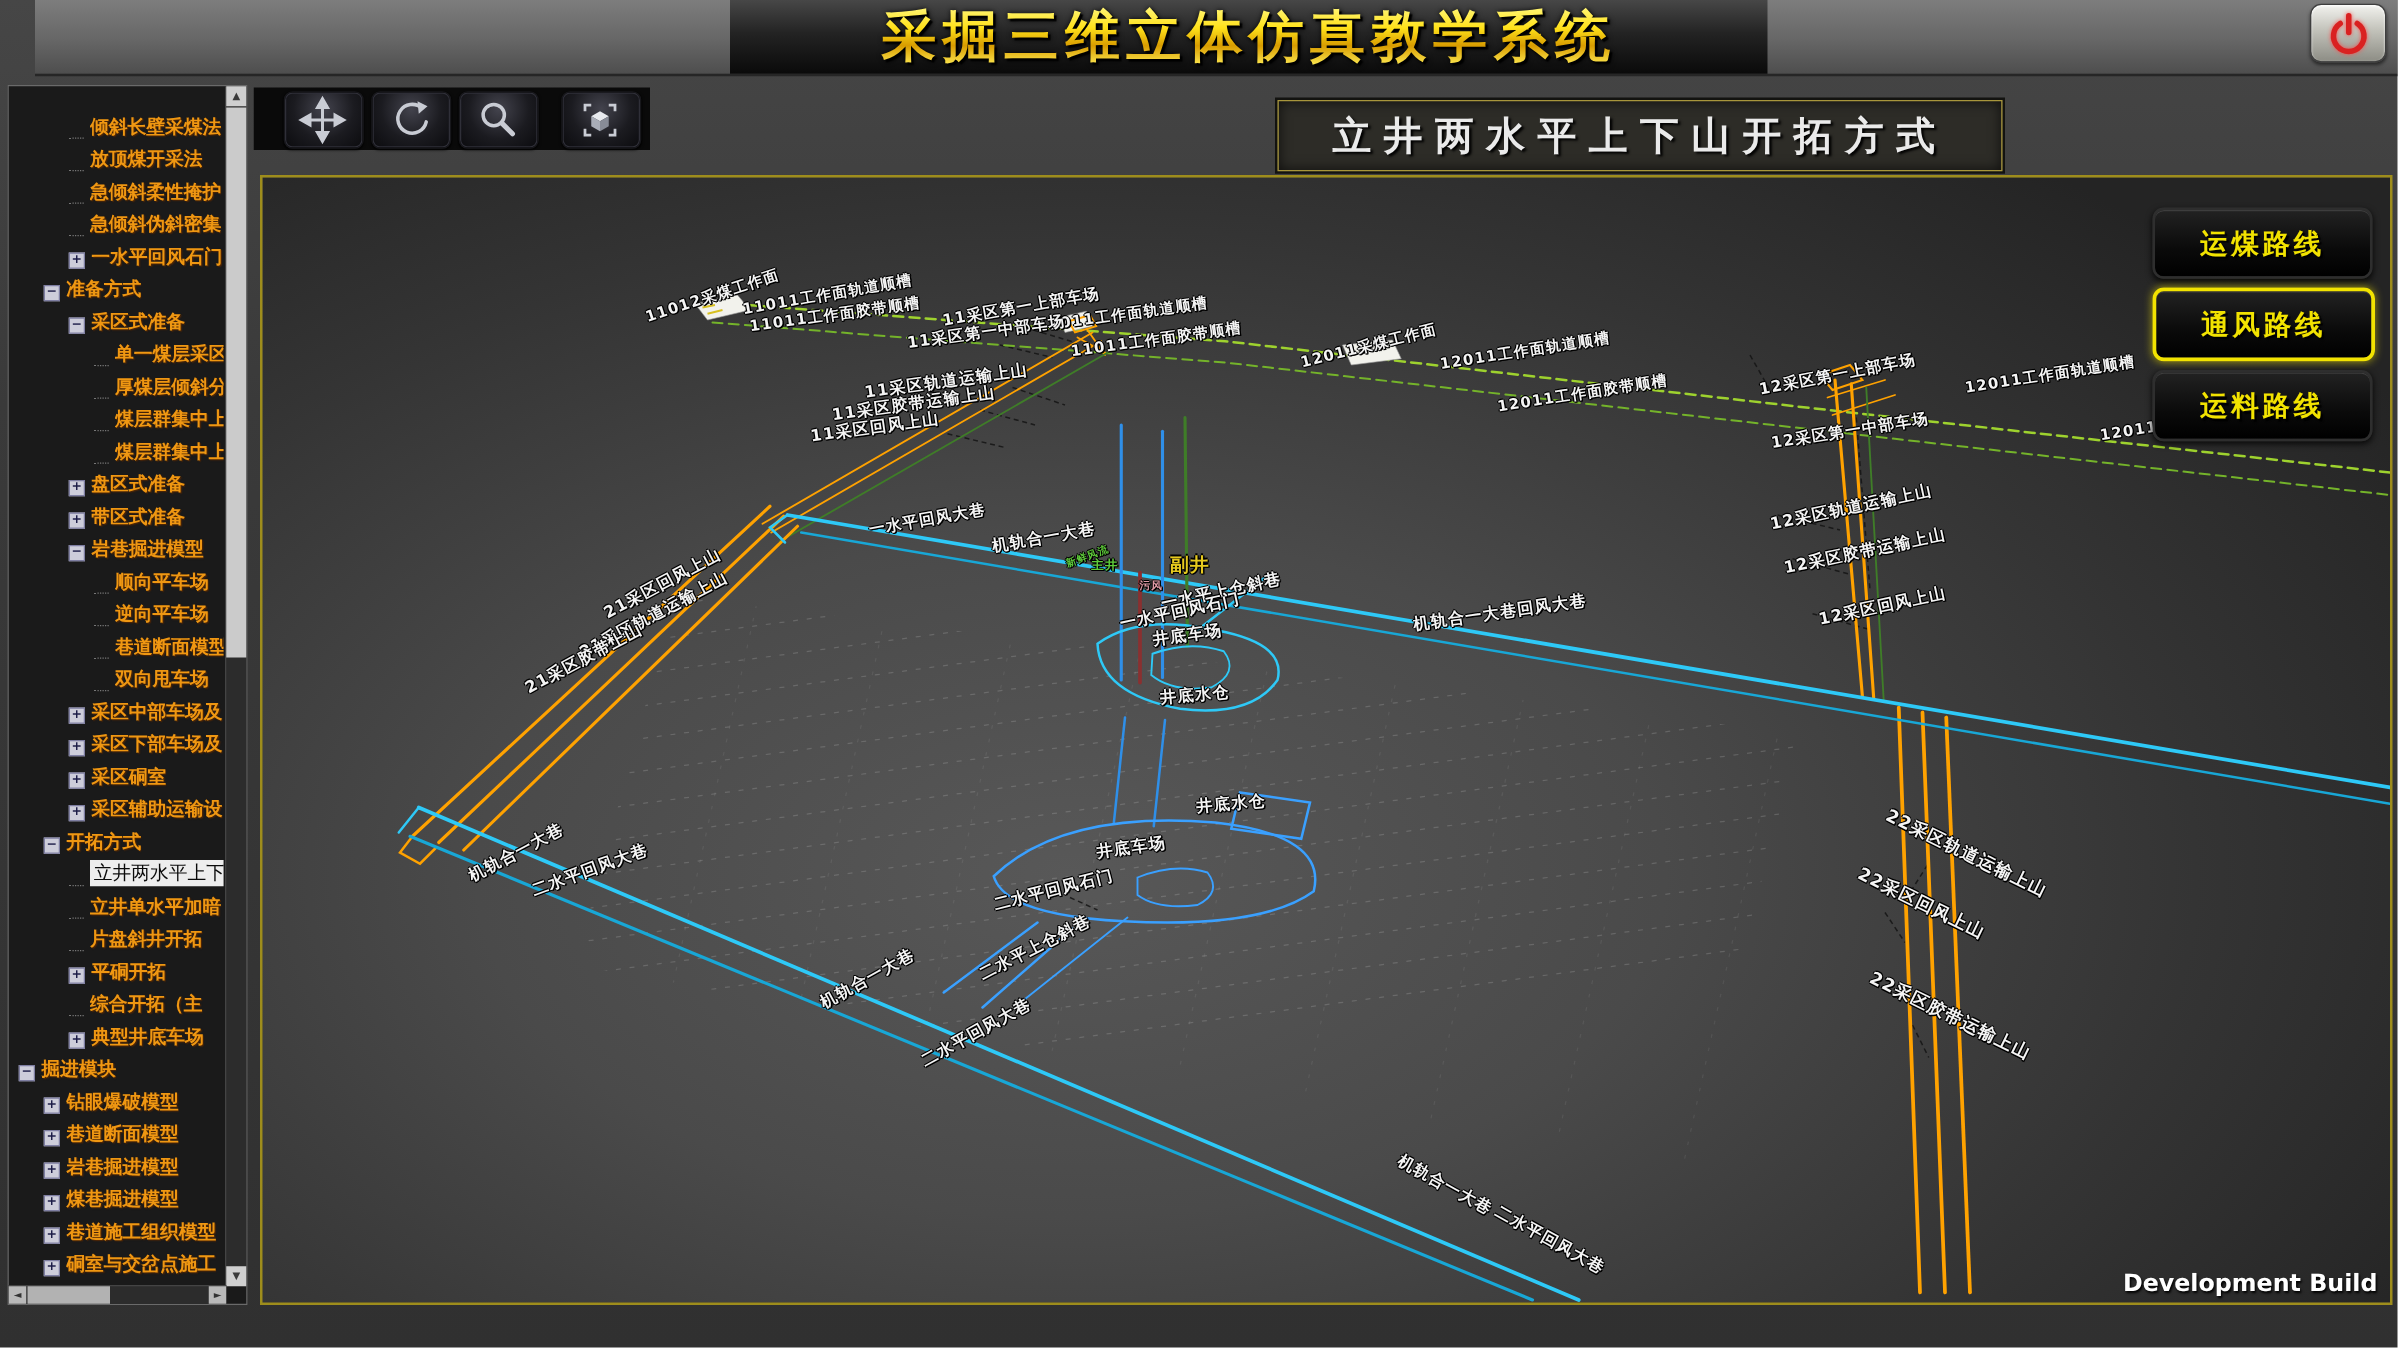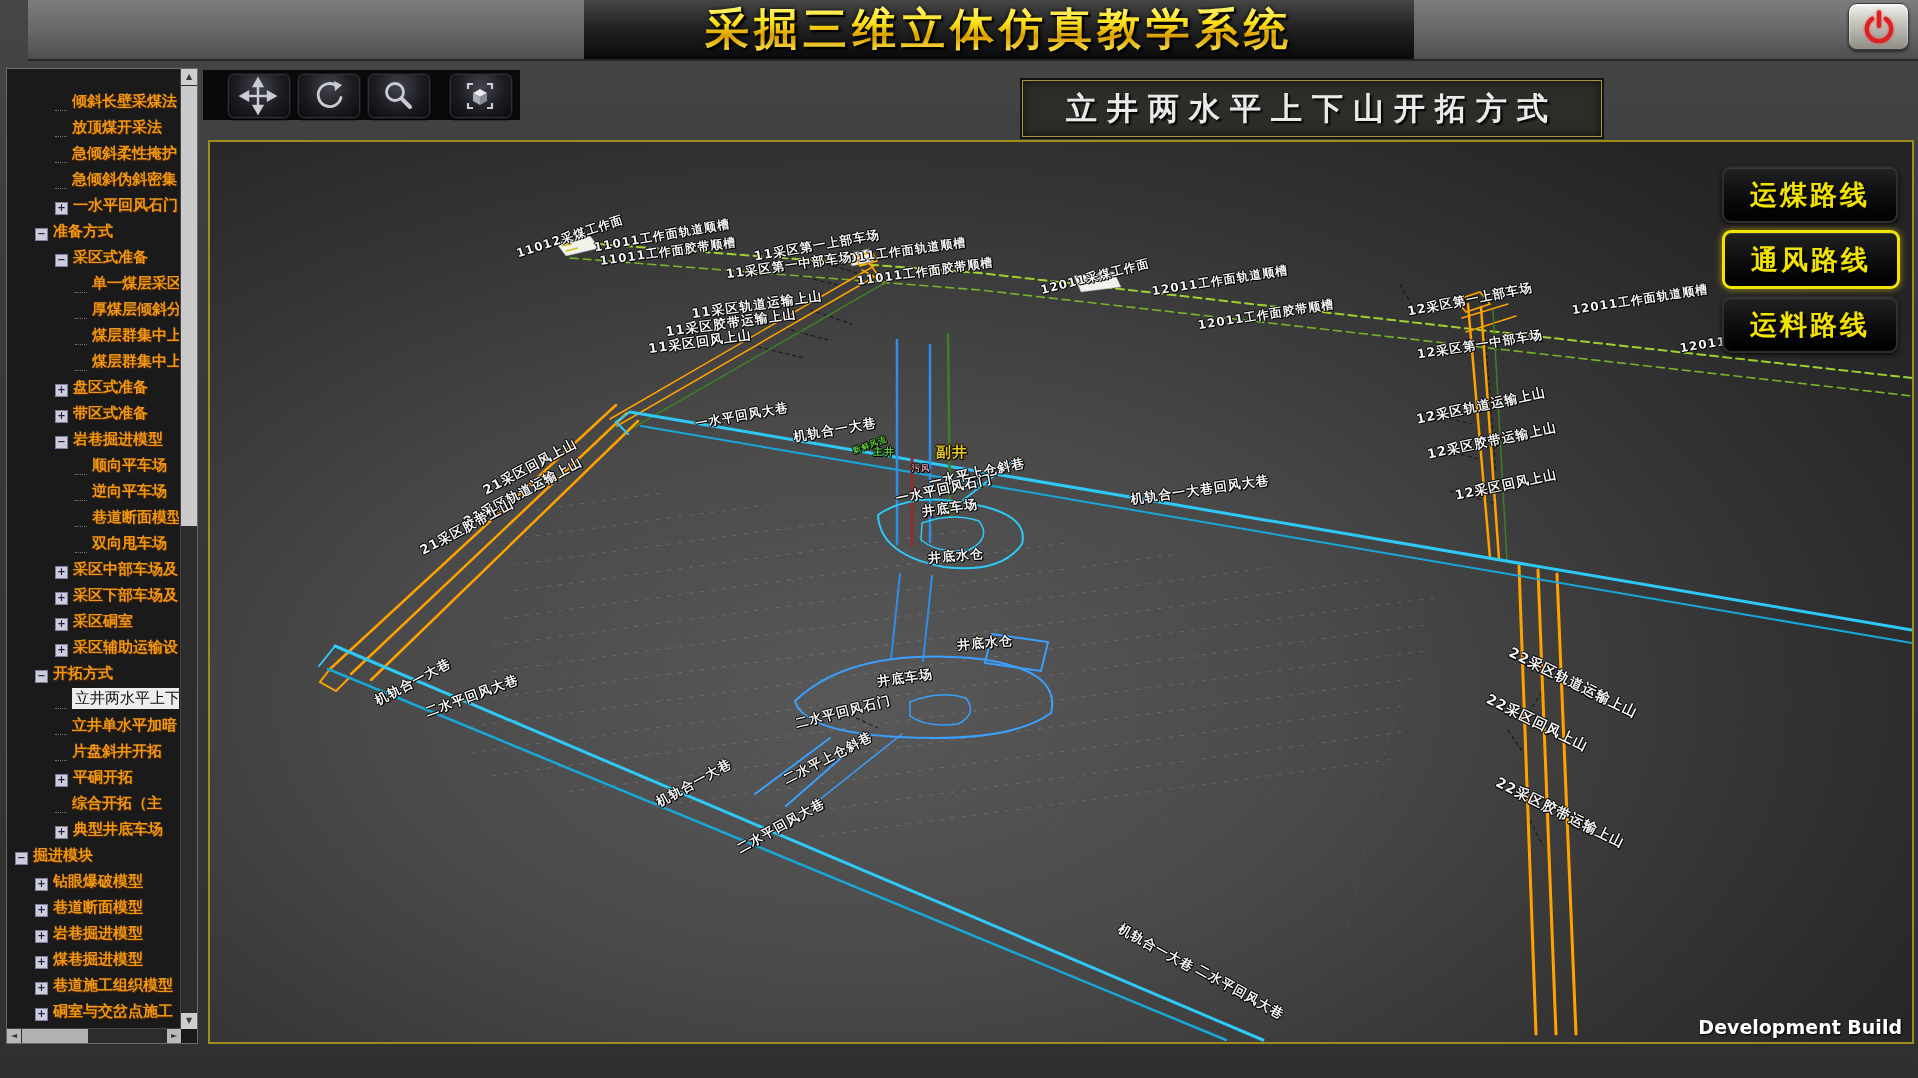--- a/index.html
+++ b/index.html
@@ -65,21 +65,21 @@
     text-shadow:1px 0 0 #000,-1px 0 0 #000,0 1px 0 #000,0 -1px 0 #000,1px 1px 0 #000;}
   .sl.green{color:#5ecb3a}.sl.yellow{color:#e6c91f}.sl.pink{color:#e09aa6}
   .devbuild{position:absolute;right:10px;bottom:4px;font-size:19px;font-weight:bold;color:#fff;
     text-shadow:1px 1px 2px #000;letter-spacing:0px;}
   
   .routes{position:absolute;left:1722px;top:166px;width:178px;}
   .route-btn{width:172px;height:53px;margin-bottom:7px;border-radius:9px;cursor:pointer;
     background:linear-gradient(180deg,#222 0%,#0a0a0a 60%,#000 100%);
     border:2px solid #2e2e2e;box-shadow:inset 0 1px 0 #3d3d3d,0 2px 5px rgba(0,0,0,.8);
     display:flex;align-items:center;justify-content:center;
-    color:var(--accent-gold,#f2e300);font-size:27px;font-weight:bold;letter-spacing:3px;
+    color:var(--accent-gold,#f2e300);font-size:22px;font-weight:bold;letter-spacing:3px;
     text-shadow:2px 2px 1px #000;}
   .route-btn.sel{border:3px solid #f2e300;box-shadow:0 0 7px rgba(240,225,0,.6),inset 0 1px 0 #3d3d3d;}
   
   .ln{fill:none;stroke-linecap:round;}
   .lor{stroke:var(--line-orange,#ffa200);}
   .lcy{stroke:var(--line-cyan,#2ec9f7);}
   .lcy2{stroke:var(--line-cyan2,#18a7d6);}
   .lbl{stroke:var(--line-blue,#3aa0ff);}
   .lsb{stroke:var(--shaft-blue,#2f8fe8);}
   .lgr{stroke:var(--line-green,#9ed22e);}

